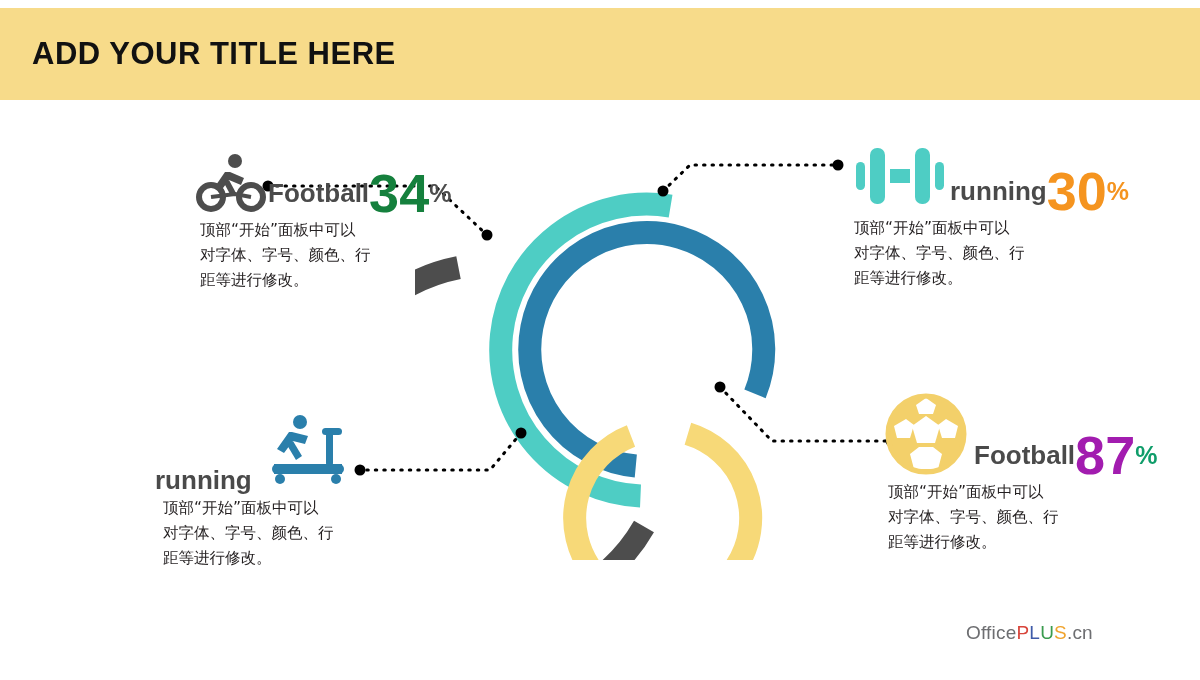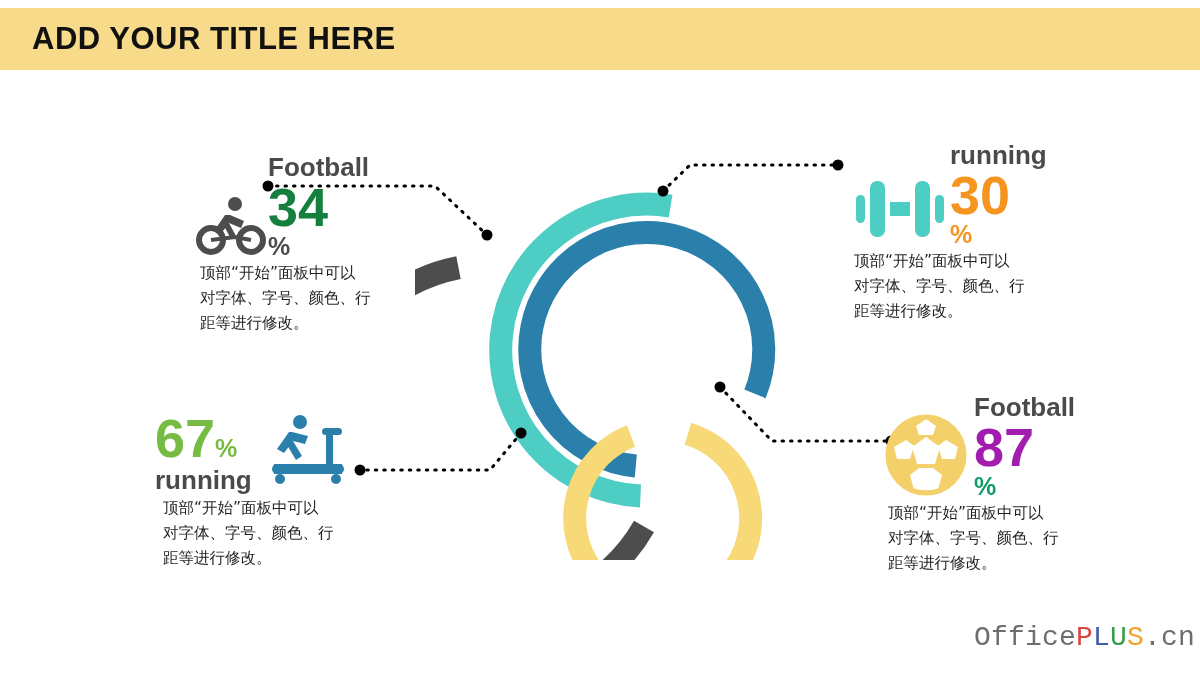--- a/index.html
+++ b/index.html
@@ -14,21 +14,21 @@
     overflow: hidden;
     position: relative;
   }
 
   
   .title-bar {
     position: absolute;
     left: 0;
     top: 8px;
     width: 1200px;
-    height: 62px;
+    height: 92px;
     background: #f7db8a;
     display: flex;
     align-items: center;
   }
   .title-text {
     margin-left: 32px;
     font-size: 31px;
     font-weight: bold;
     color: #111111;
     letter-spacing: 0.5px;
@@ -61,23 +61,22 @@
     display: flex;
     align-items: flex-end;
     white-space: nowrap;
   }
   .icon-box {
     flex: none;
     display: block;
   }
   .label-pct {
     display: flex;
-    align-items: flex-start;
+    align-items: center;
     white-space: nowrap;
-    flex-direction: column;
   }
   .cat-label {
     font-size: 26px;
     font-weight: bold;
     color: #4a4a4a;
     font-family: "Liberation Sans", sans-serif;
   }
   .pct-num {
     font-size: 54px;
     font-weight: bold;
@@ -110,25 +109,24 @@
   #callout-bl .desc { margin-left: 8px; }
 
   #callout-br { left: 884px; top: 392px; }
   #callout-br .desc { margin-left: 4px; }
 
   
   .logo {
     position: absolute;
     left: 966px;
     top: 622px;
-    font-size: 28px;
-    font-family: Liberation Mono, monospace;
+    font-size: 19px;
+    font-family: Liberation Sans, sans-serif;
     letter-spacing: 0.2px;
     white-space: nowrap;
-    margin-left: 8px;
   }
   .logo span { font-weight: normal; }
 </style>
 </head>
 <body>
 
 <div class="title-bar">
   <div class="title-text">ADD YOUR TITLE HERE</div>
 </div>
 
@@ -213,23 +211,20 @@
   </div>
   <div class="desc">顶部“开始”面板中可以
 对字体、字号、颜色、行
 距等进行修改。</div>
 </div>
 
 <div class="callout" id="callout-bl">
   <div class="callout-head">
     <span class="label-pct">
       <span style="display:inline-block">
-        <span style="display:block">
-          <span class="pct-num" style="color:#76bc43">67</span><span class="pct-sign" style="color:#76bc43">%</span>
-        </span>
         <span class="cat-label" style="display:block;margin-top:2px">running</span>
       </span>
     </span>
     <span class="icon-box" style="margin-left:12px;margin-bottom:4px">
       <svg width="86" height="76" viewBox="0 0 86 76" xmlns="http://www.w3.org/2000/svg">
         <g fill="#2a7fab">
           <circle cx="36" cy="10" r="7"></circle>
           <path d="M28 20 L44 24 L41 32 L29 29 L20 41 L13 37 L25 20 Z"></path>
           <path d="M29 29 L38 44 L32 48 L23 33 Z"></path>
           <path d="M10 52 L78 52 L78 62 L10 62 Z" rx="5"></path>

